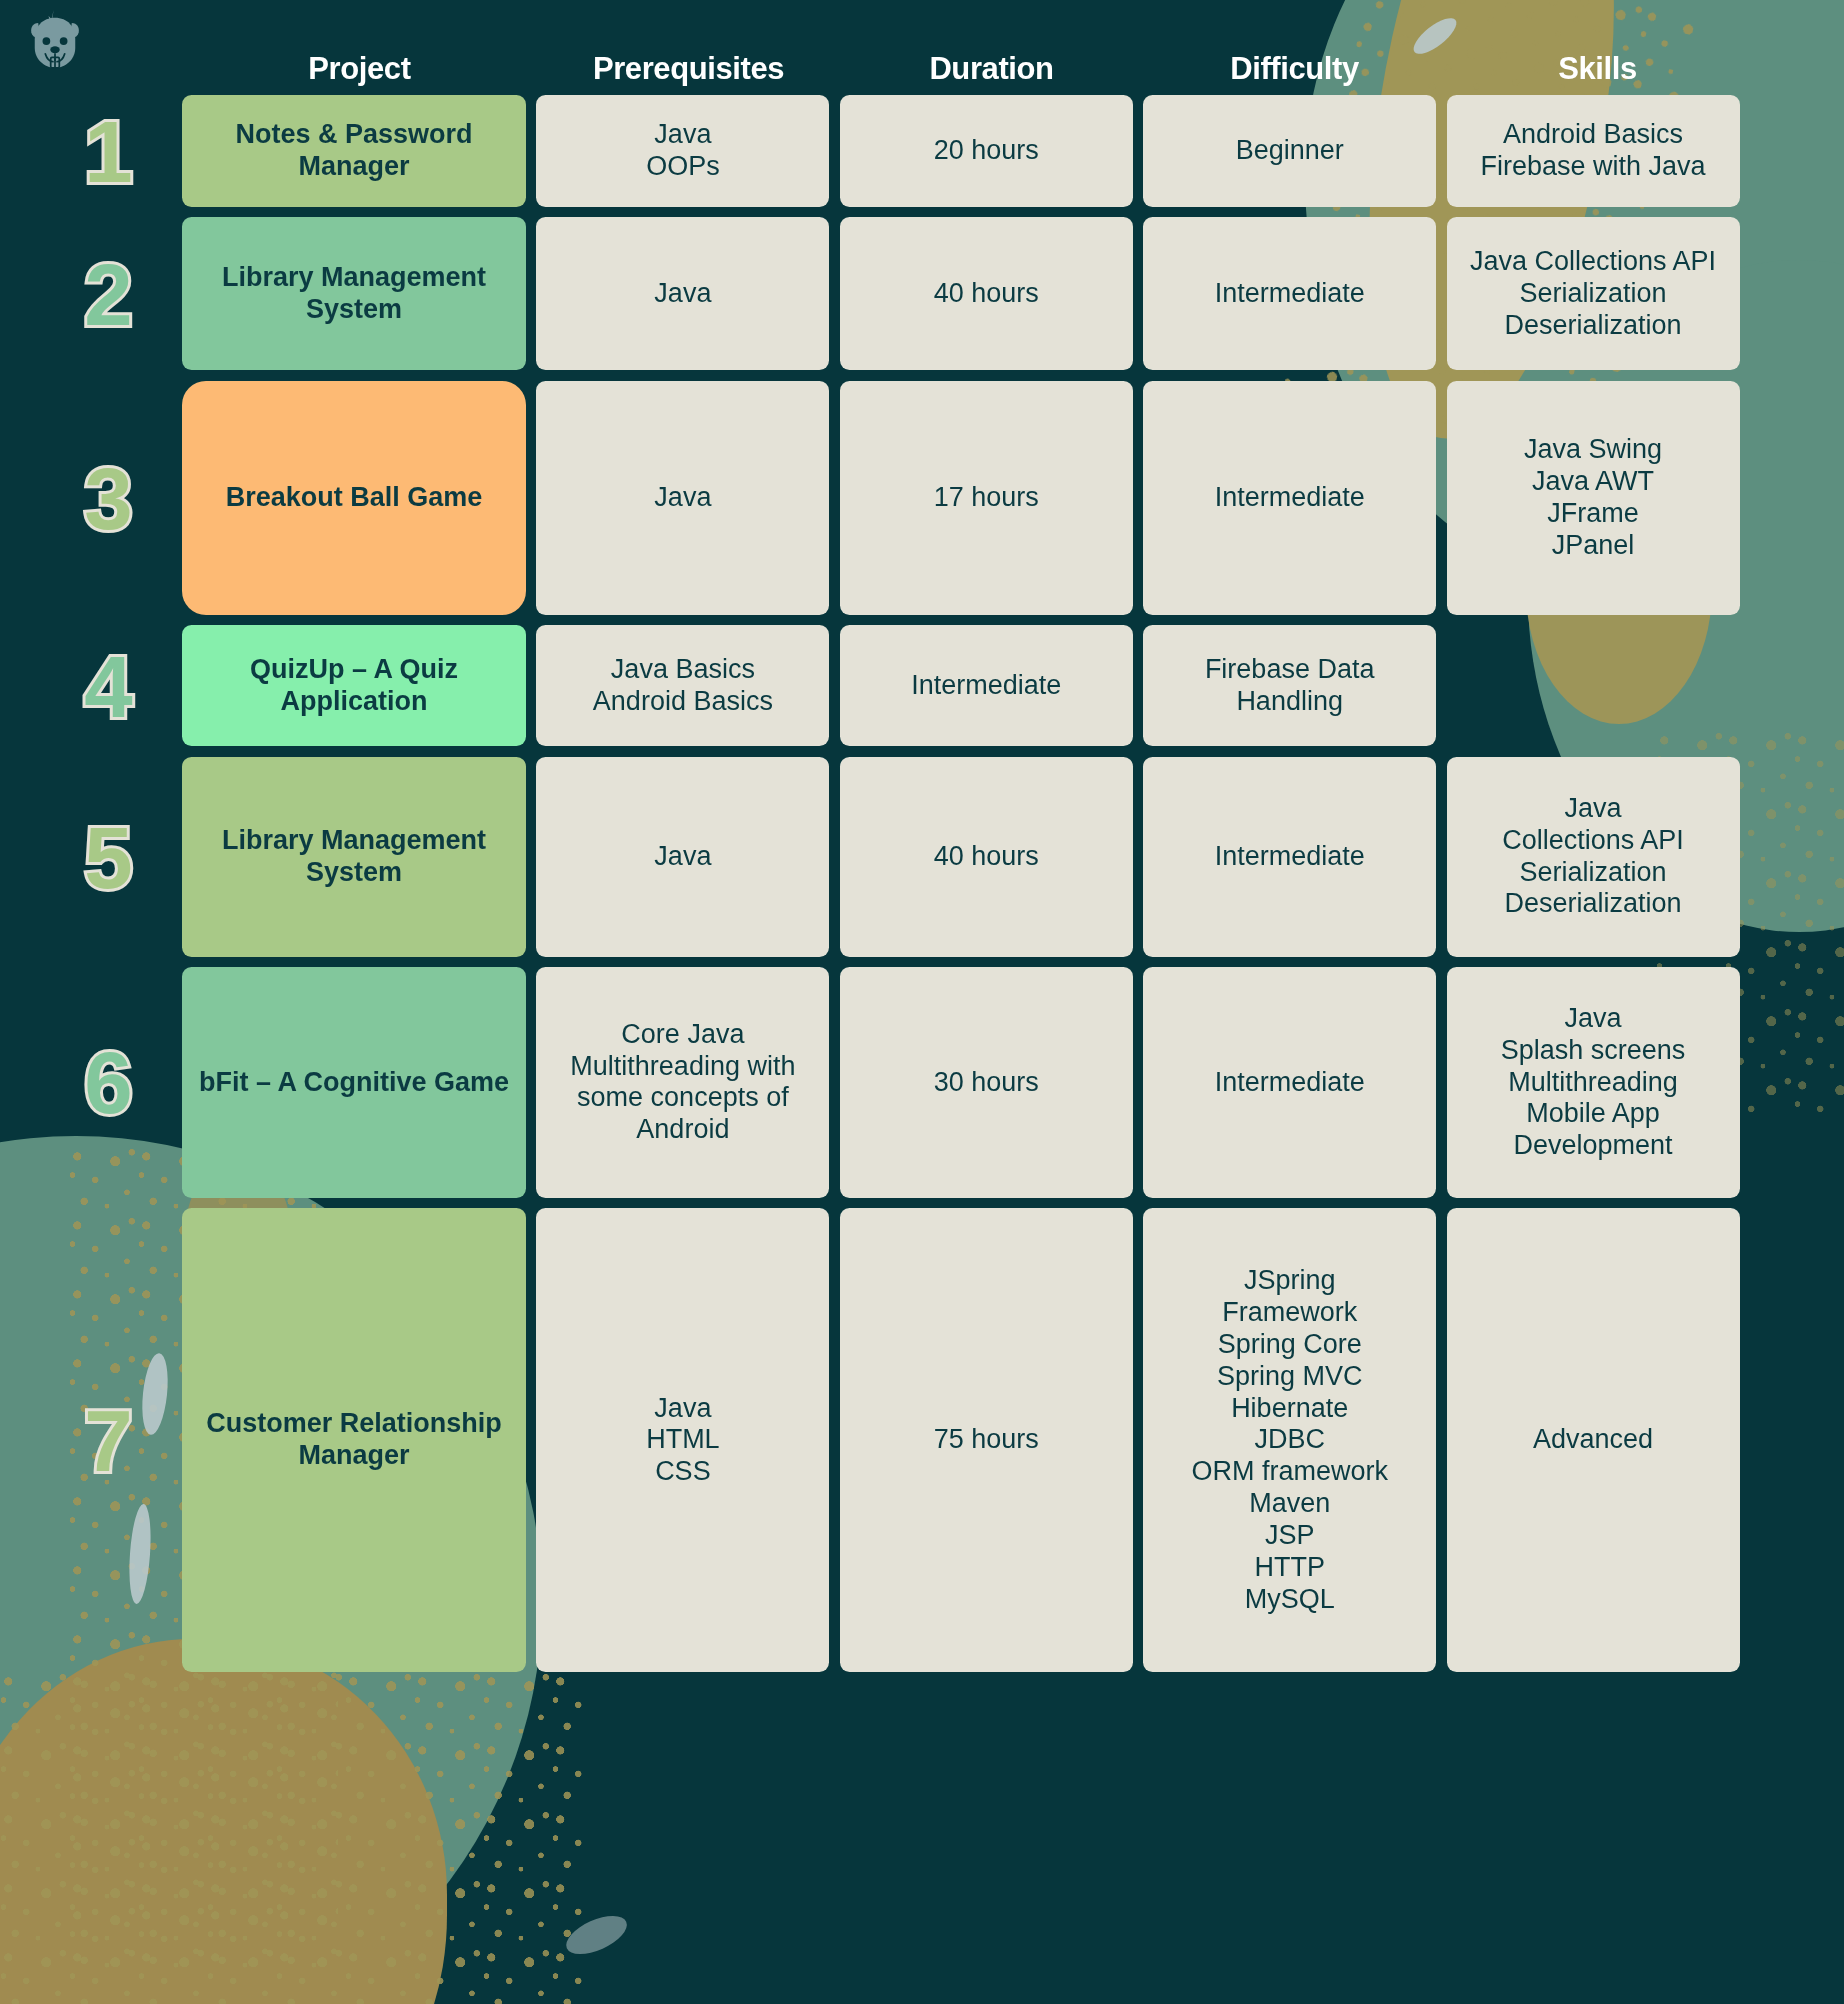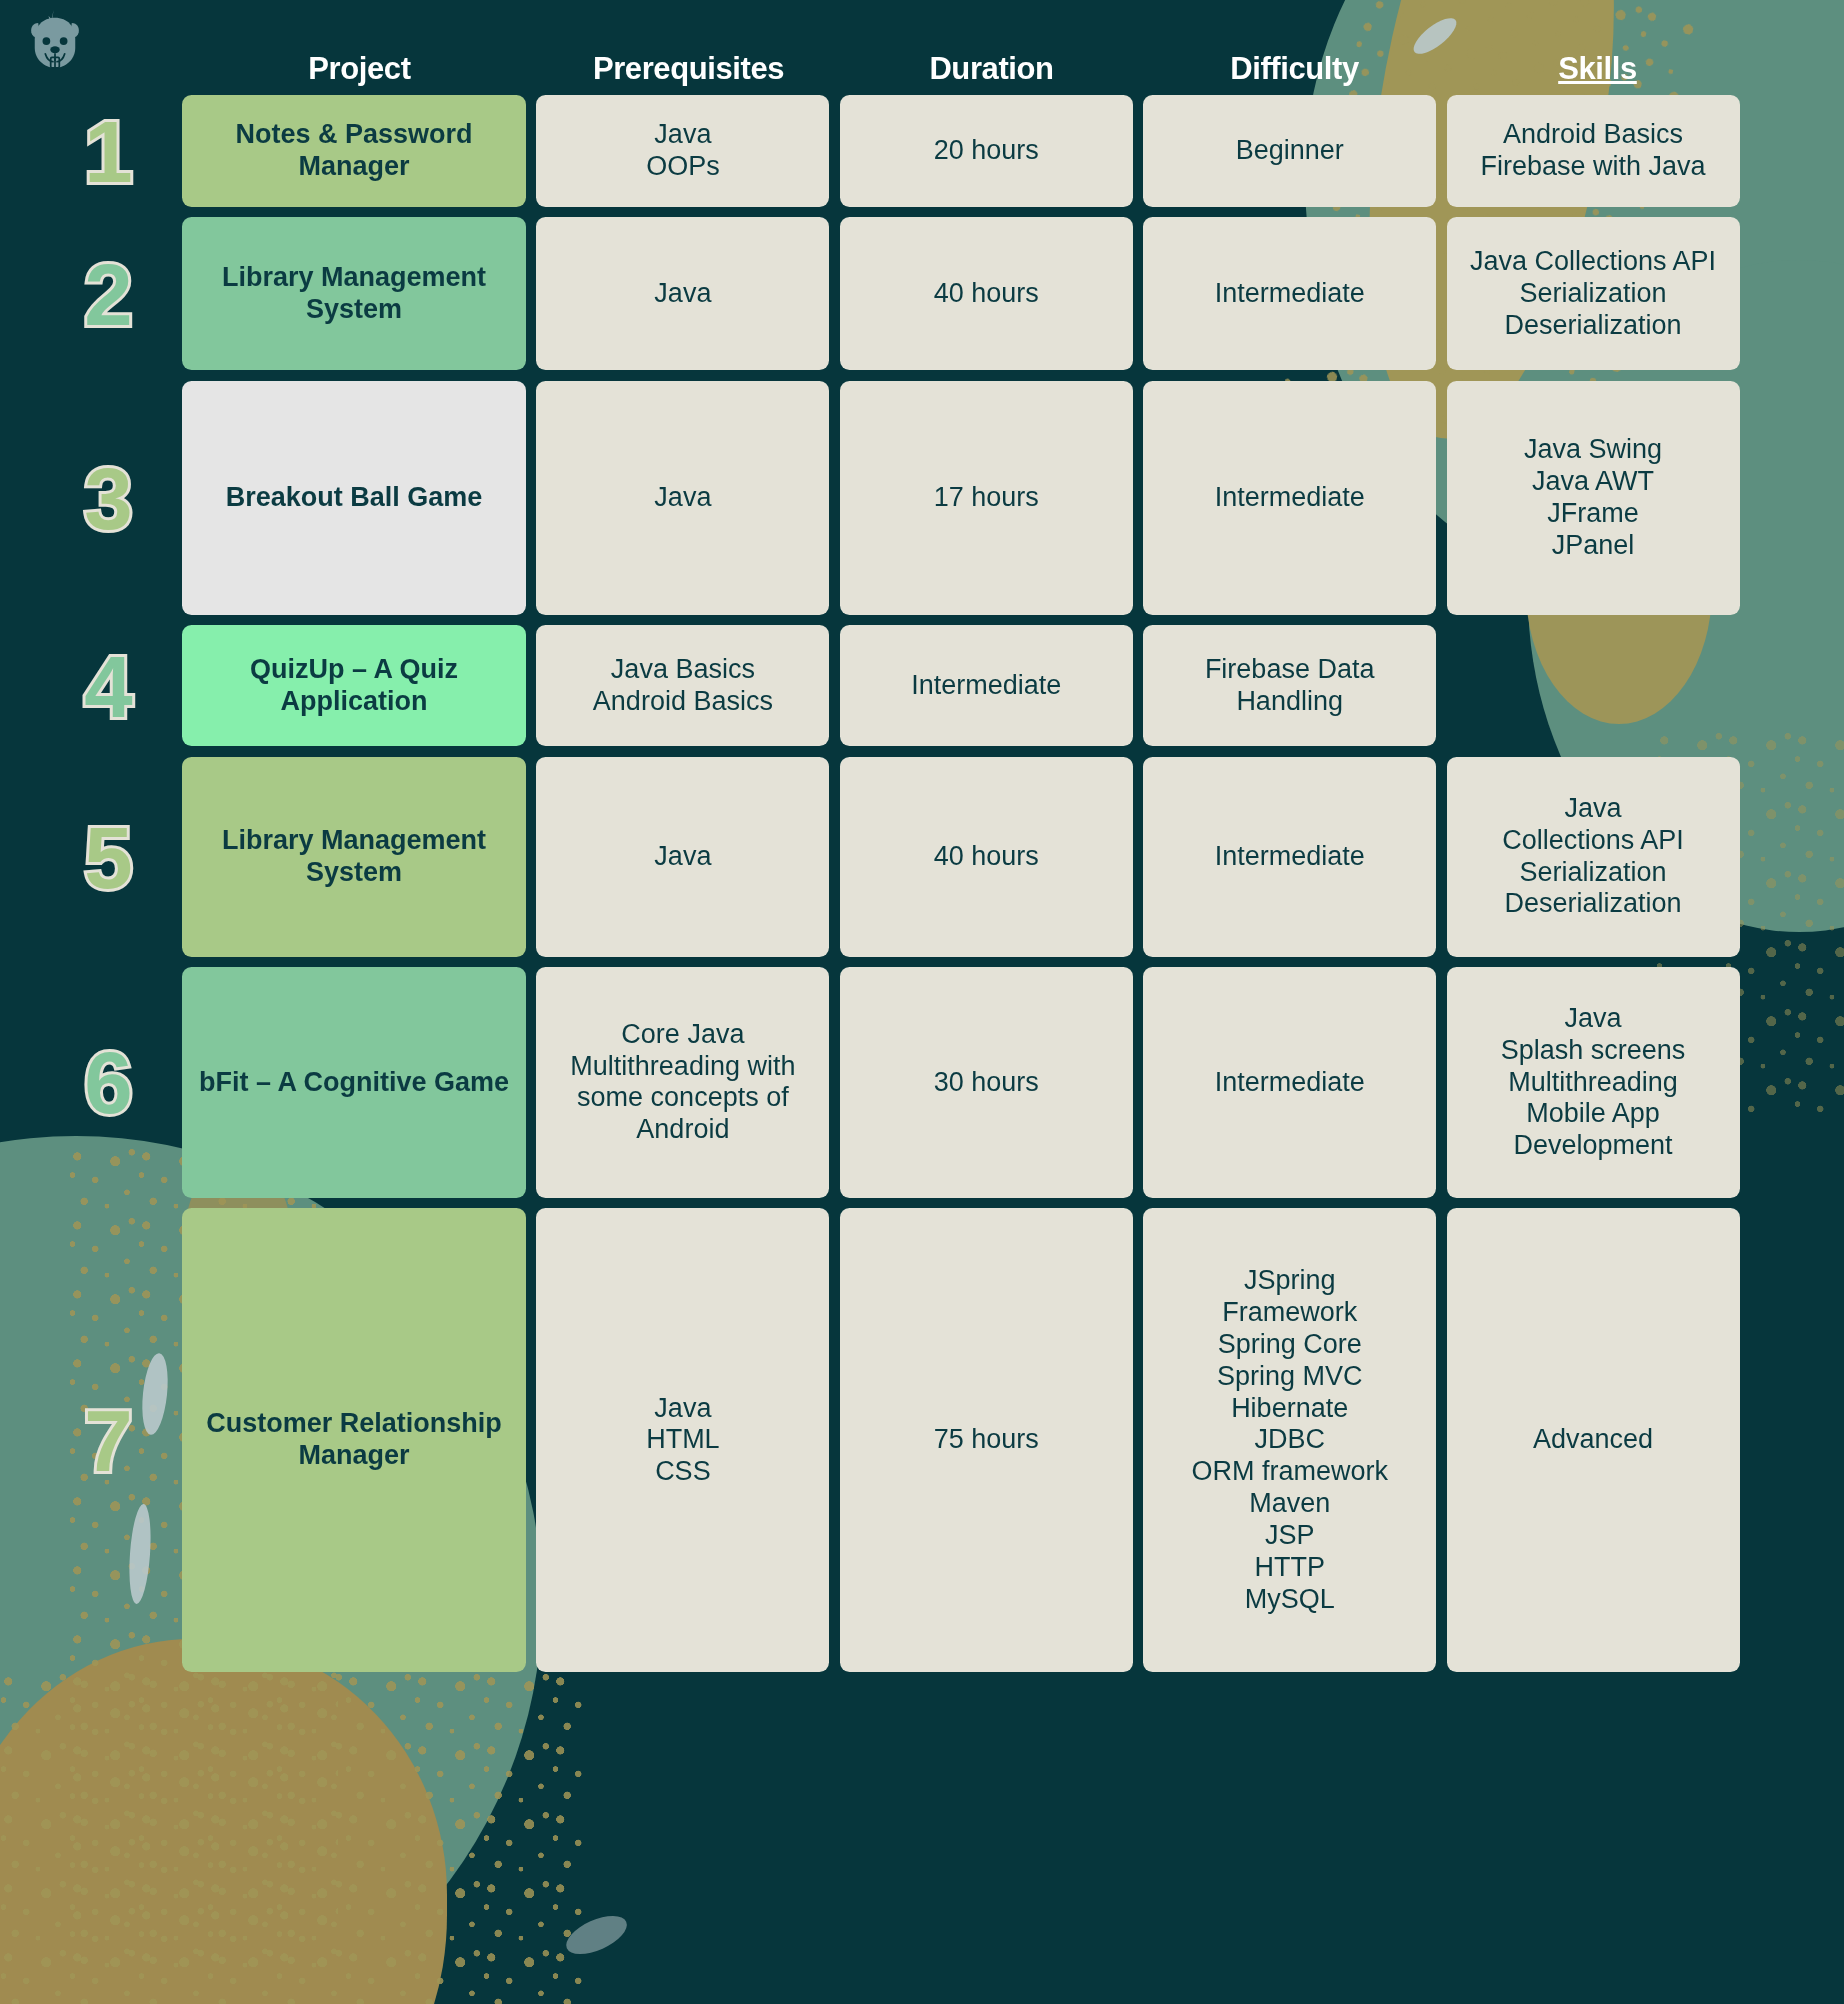--- a/index.html
+++ b/index.html
@@ -103,21 +103,21 @@
   }
   .col-head{
     color:#ffffff; font-weight:700;
     font-size:31px; letter-spacing:-0.4px;
     text-align:center;
   }
   .c-project { width:355px; }
   .c-prereq  { width:303px; }
   .c-duration{ width:303px; }
   .c-difficulty{ width:303px; }
-  .c-skills  { width:303px;text-decoration:underline; }
+  .c-skills  { width:303px; }
 
   .data-row{
     display:flex; align-items:stretch;
     gap:10.4px;
     margin-bottom:10.4px;
     position:relative;
   }
   .cell{
     border-radius:9.5px;
     display:flex; align-items:center; justify-content:center;
@@ -216,21 +216,21 @@
       <div class="rownum" style="color:#82C79C;">2</div>
       <div class="cell project" style="background:#82C79C;">Library Management System</div>
       <div class="cell plain">Java</div>
       <div class="cell plain">40 hours</div>
       <div class="cell plain">Intermediate</div>
       <div class="cell skills">Java Collections API<br>Serialization<br>Deserialization</div>
     </div>
 
     <div class="data-row" style="height:234px;">
       <div class="rownum" style="color:#A8C987;">3</div>
-      <div class="cell project" style="background:#e5e5e5;">Breakout Ball Game</div>
+      <div class="cell project" style="background:#fdba74;border-radius:24px;">Breakout Ball Game</div>
       <div class="cell plain">Java</div>
       <div class="cell plain">17 hours</div>
       <div class="cell plain">Intermediate</div>
       <div class="cell skills">Java Swing<br>Java AWT<br>JFrame<br>JPanel</div>
     </div>
 
     <div class="data-row" style="height:121px;">
       <div class="rownum" style="color:#82C79C;">4</div>
       <div class="cell project" style="background:#86efac;">QuizUp – A Quiz Application</div>
       <div class="cell plain">Java Basics<br>Android Basics</div>

